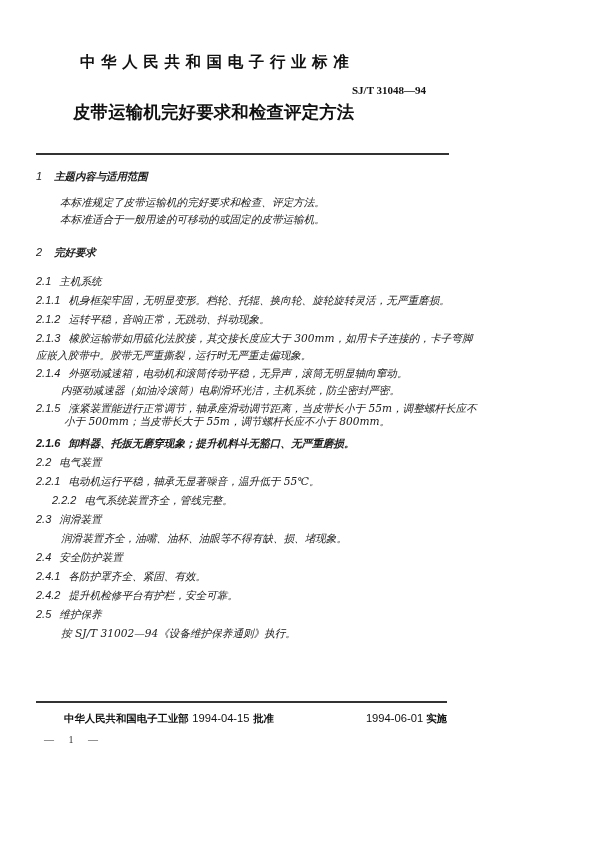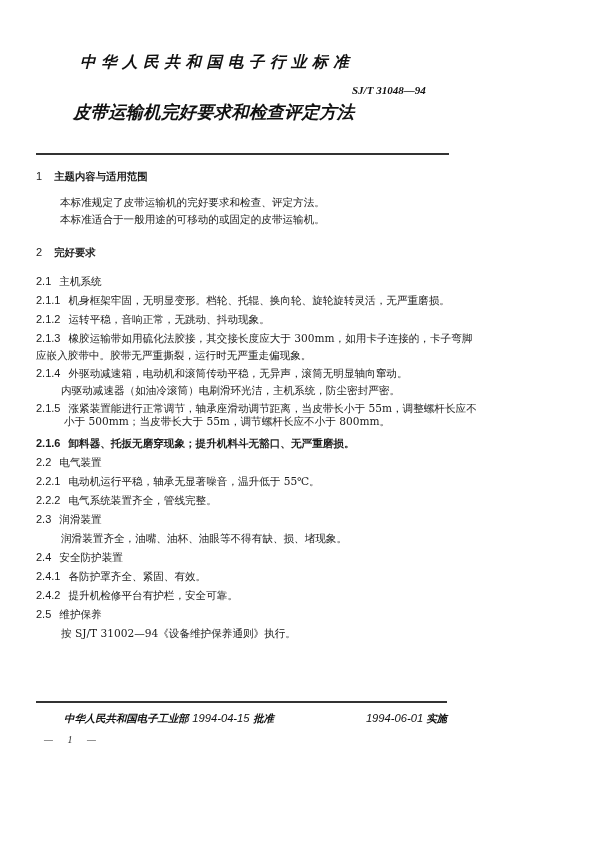--- a/index.html
+++ b/index.html
@@ -8,21 +8,21 @@
       background: #ffffff;
     }
     body {
       width: 600px;
       height: 849px;
       position: relative;
       overflow: hidden;
       color: #1a1a1a;
       font-family: "DejaVu Serif", "Liberation Serif", serif;
     }
-    .abs { position: absolute; white-space: nowrap; font-style: italic; }
+    .abs { position: absolute; white-space: nowrap; }
     .org {
       left: 80px; top: 52px;
       font-family: "DejaVu Sans", "Liberation Sans", sans-serif;
       font-weight: bold;
       font-size: 15.5px;
       letter-spacing: 5.6px;
       color: #111;
     }
     .code {
       left: 352px; top: 84px;
@@ -47,20 +47,21 @@
     .rule.top { left: 36px; top: 153px; width: 413px; }
     .rule.bottom { left: 36px; top: 701px; width: 411px; }
 
     .line {
       position: absolute;
       left: 36px;
       font-size: 10.6px;
       line-height: 14px;
       white-space: nowrap;
       color: #1c1c1c;
+      font-style: italic;
     }
     .line .num {
       display: inline-block;
       font-family: "Liberation Sans", sans-serif;
       font-size: 11px;
       margin-right: 8px;
     }
     .line.heading { font-family: "DejaVu Sans", "Liberation Sans", sans-serif; font-weight: bold; font-size: 10.4px; }
     .line.heading .num { font-weight: normal; margin-right: 12px; }
     .line.indent { left: 60px; }
@@ -147,21 +148,21 @@
   <div class="line bold-body" style="top:436px;">
     <span class="num">2.1.6</span><span>卸料器、托扳无磨穿现象；提升机料斗无豁口、无严重磨损。</span>
   </div>
 
   <div class="line" style="top:455px;">
     <span class="num">2.2</span><span>电气装置</span>
   </div>
   <div class="line" style="top:474px;">
     <span class="num">2.2.1</span><span>电动机运行平稳，轴承无显著噪音，温升低于 55℃。</span>
   </div>
-  <div class="line" style="top:493px;">
+  <div class="line" style="top:493px;margin-left:16px;">
     <span class="num">2.2.2</span><span>电气系统装置齐全，管线完整。</span>
   </div>
 
   <div class="line" style="top:512px;">
     <span class="num">2.3</span><span>润滑装置</span>
   </div>
   <div class="line indent2" style="top:531px;">润滑装置齐全，油嘴、油杯、油眼等不得有缺、损、堵现象。</div>
 
   <div class="line" style="top:550px;">
     <span class="num">2.4</span><span>安全防护装置</span>

